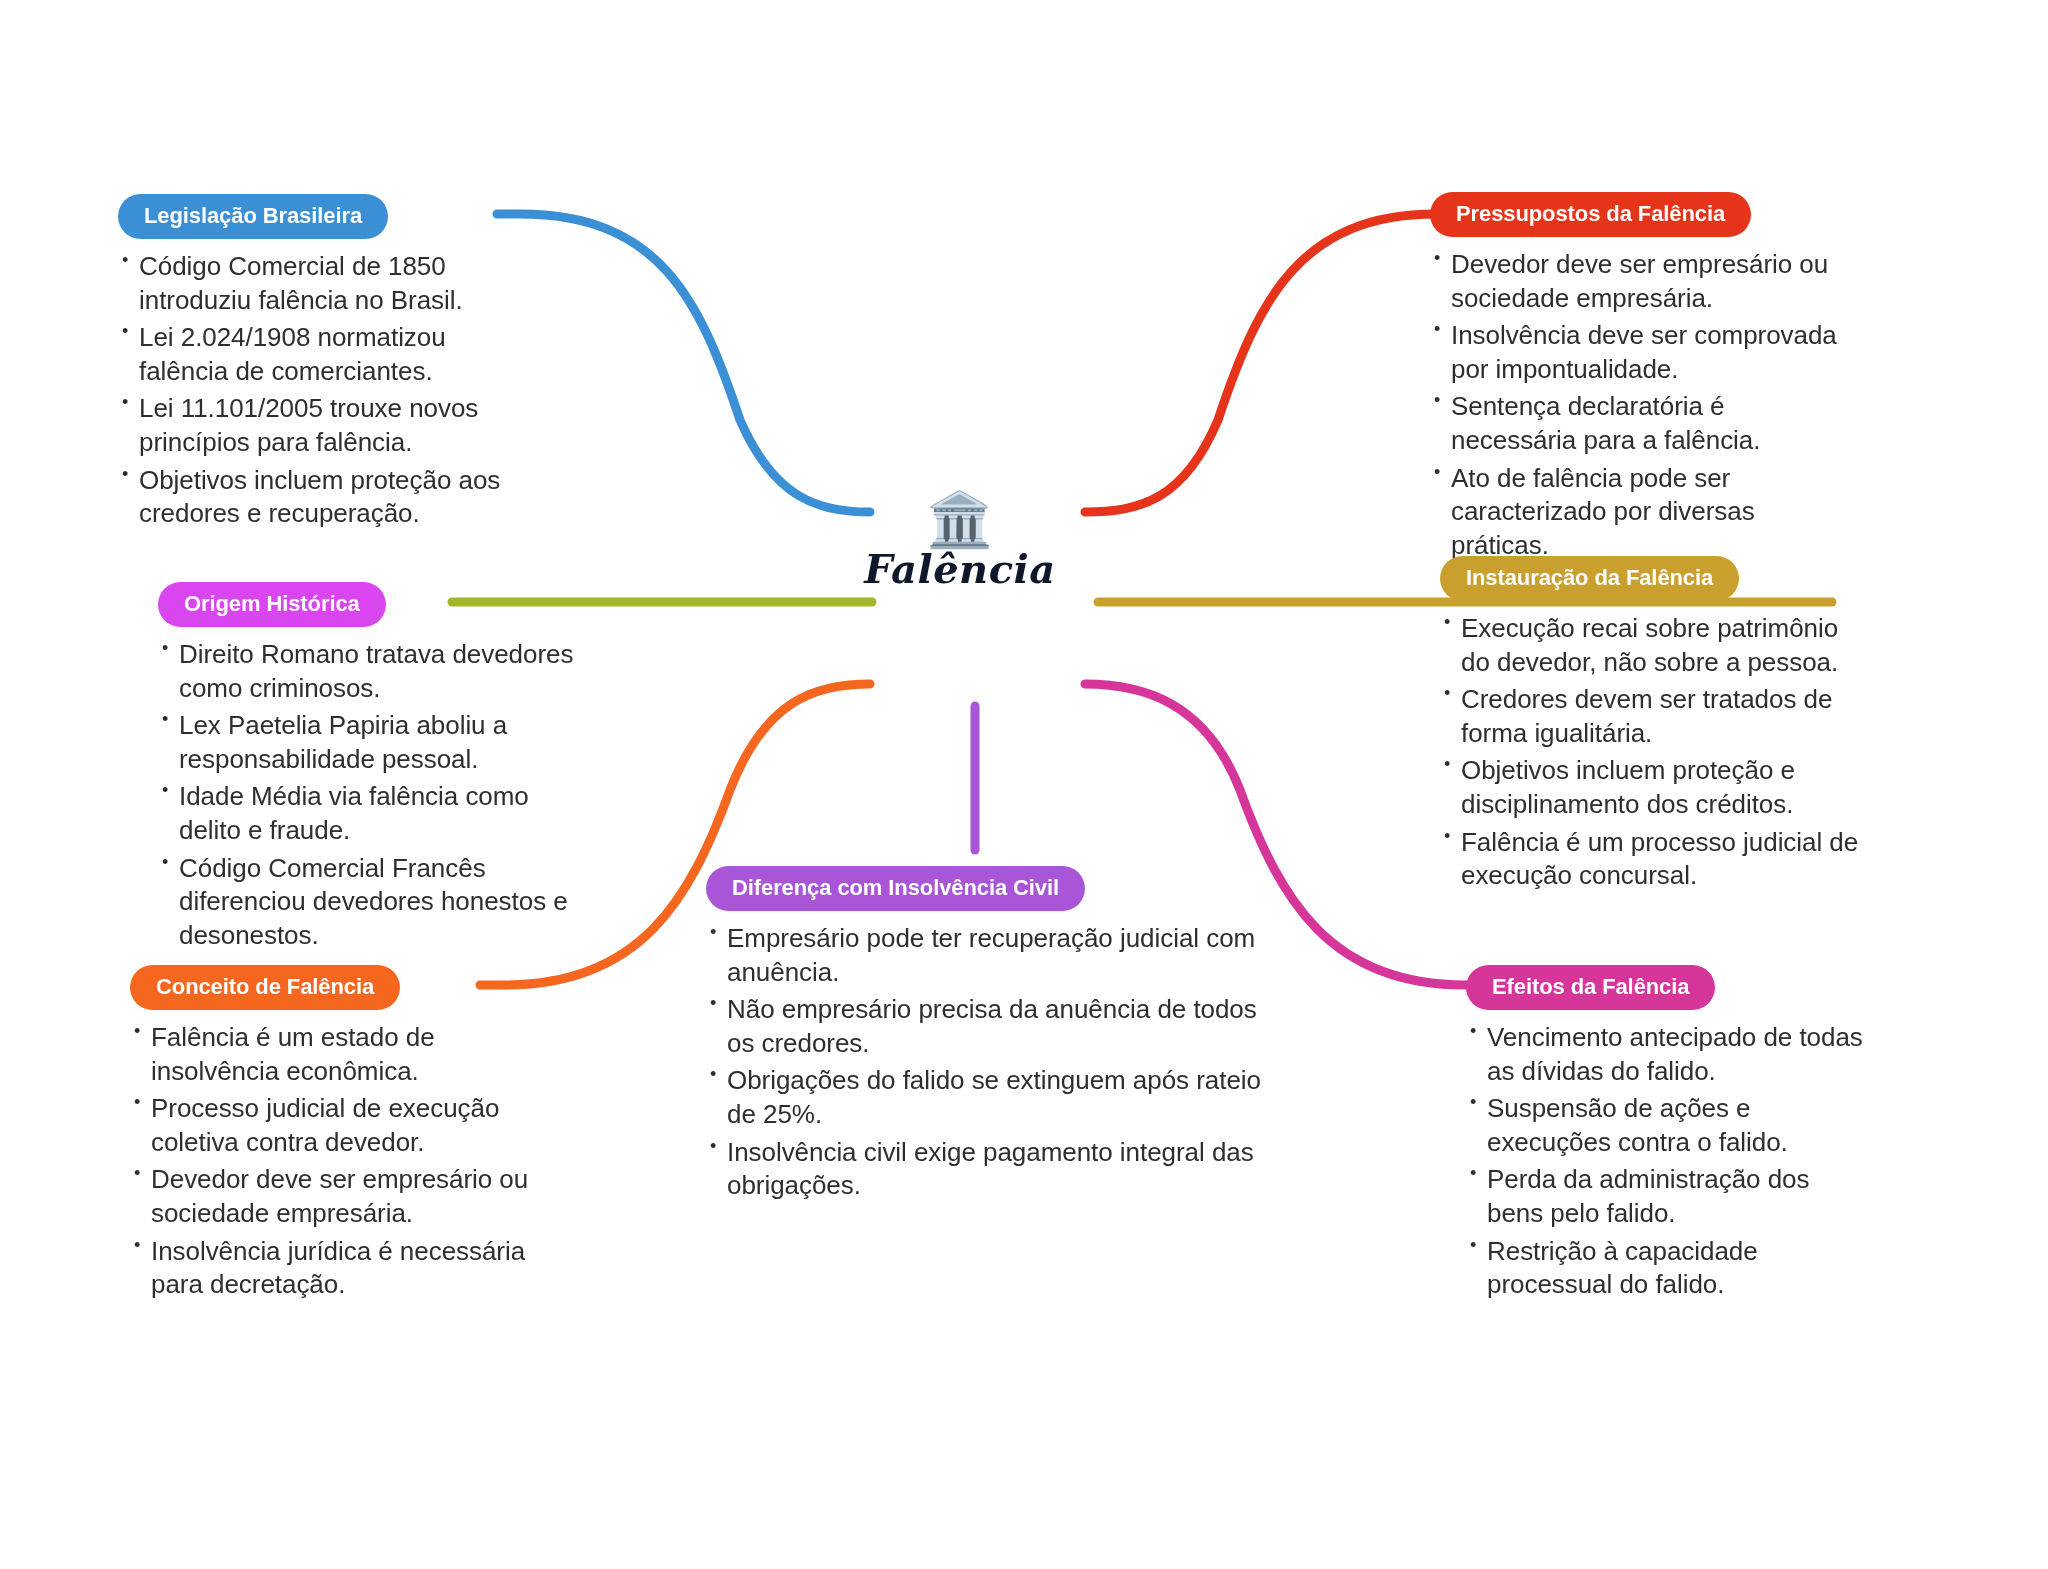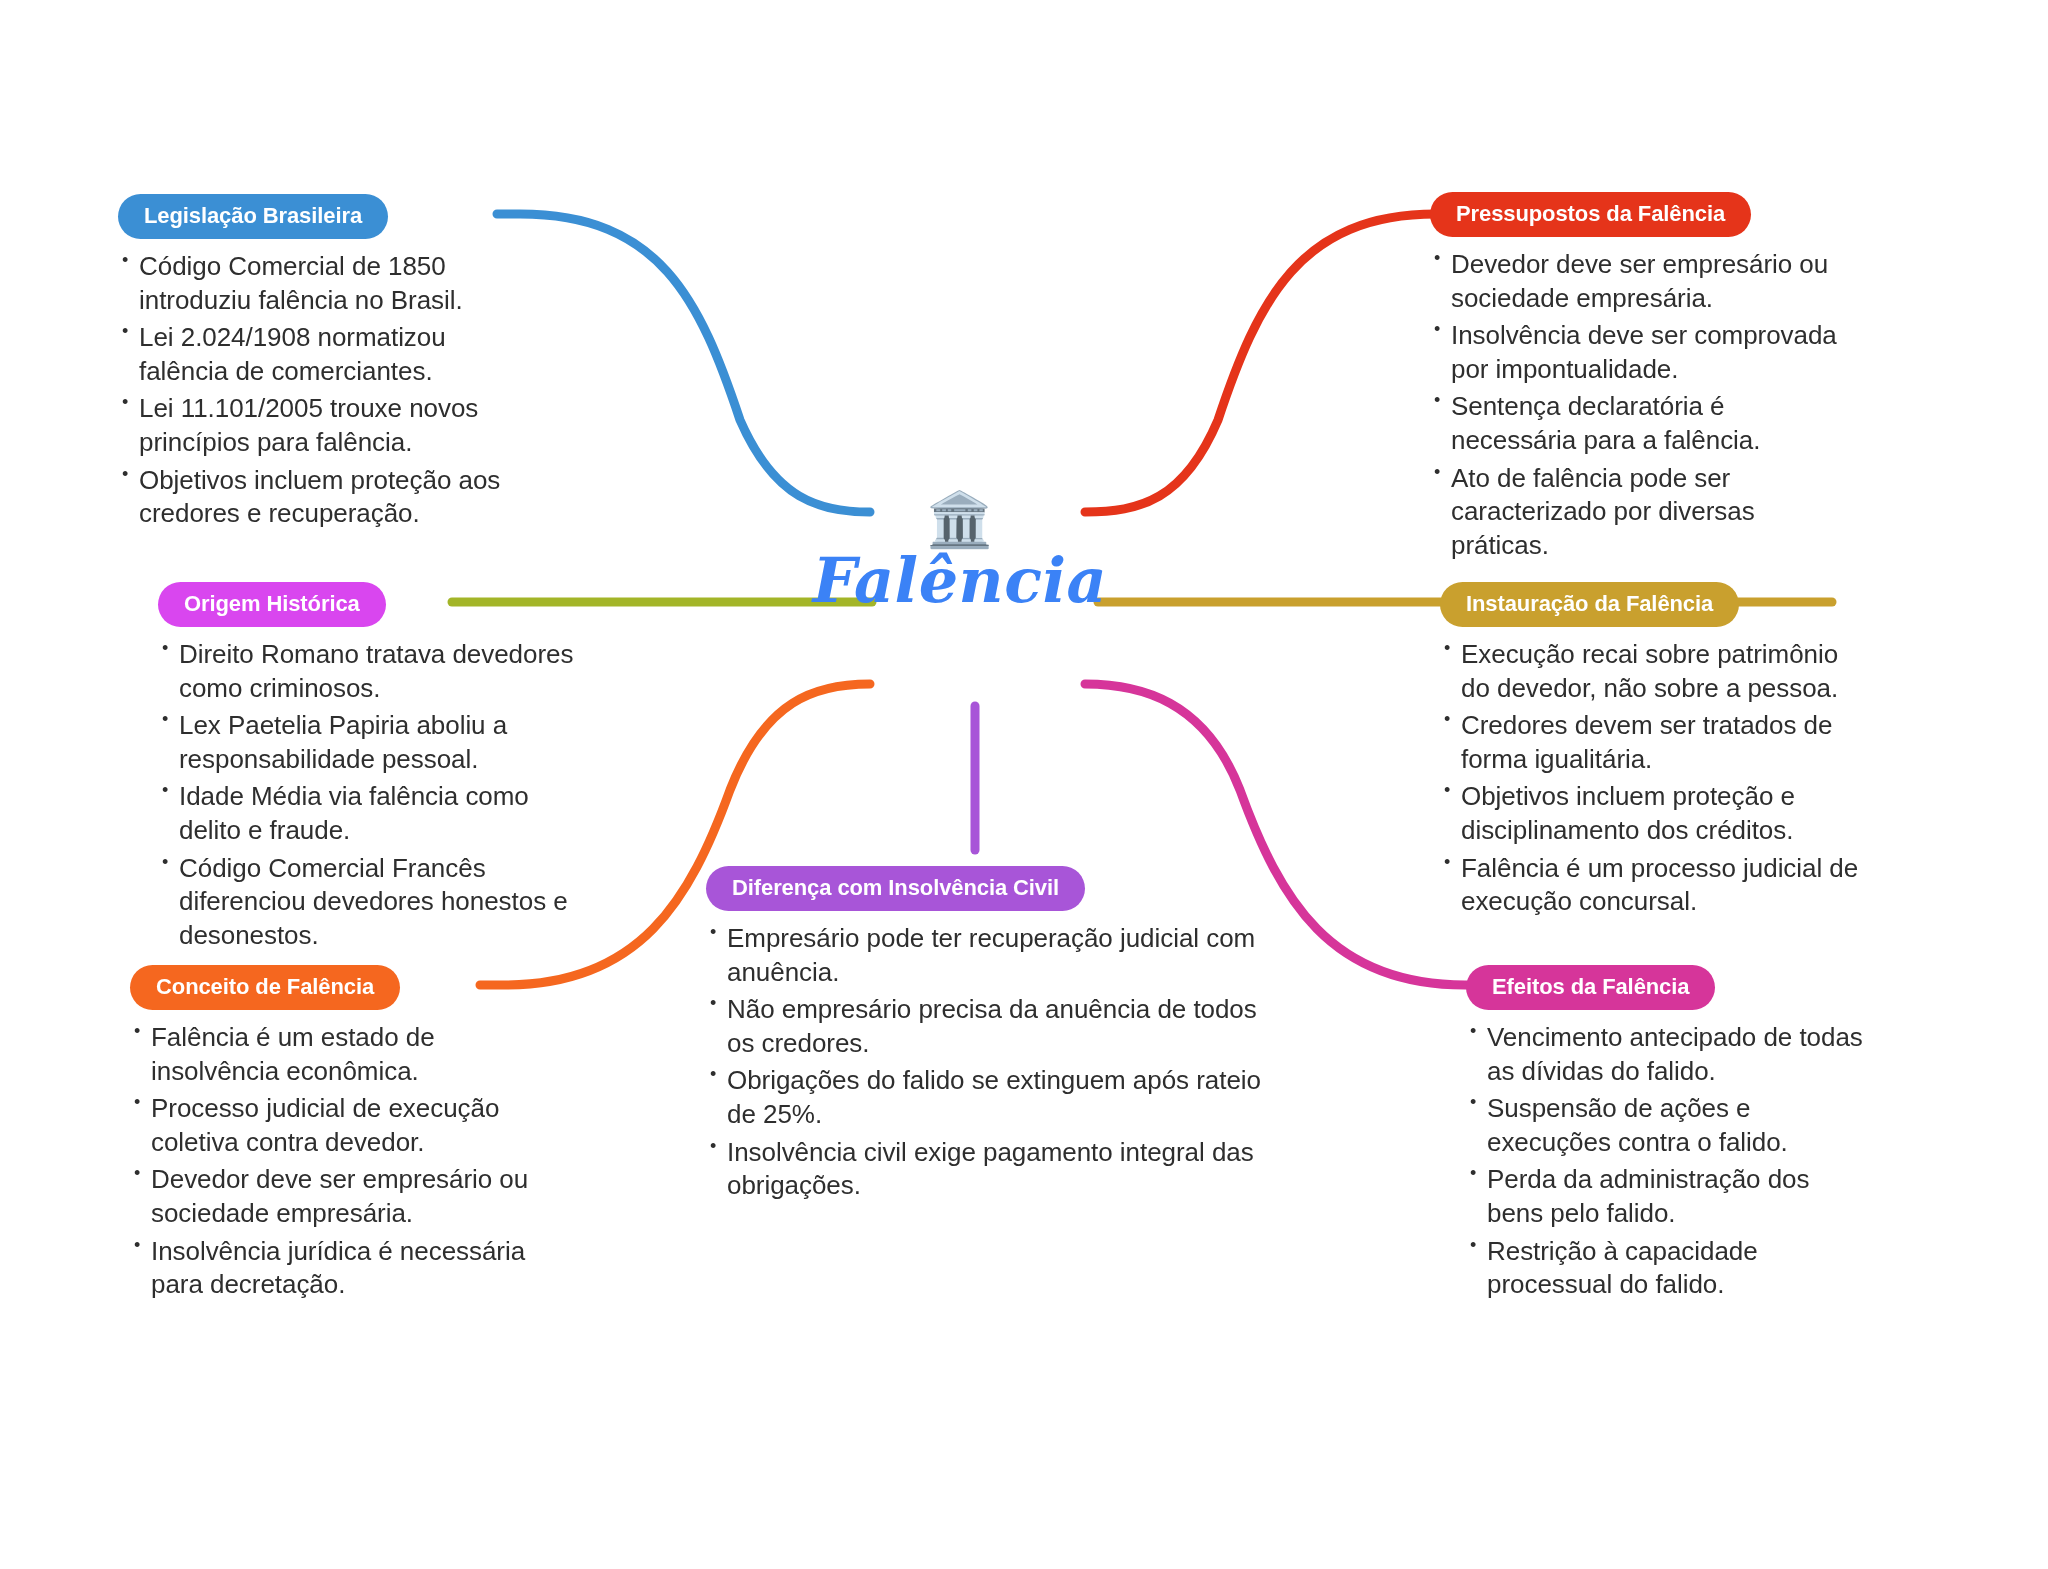--- a/index.html
+++ b/index.html
@@ -49,23 +49,23 @@
     line-height: 1;
     display: block;
     margin-bottom: 2px;
     filter: grayscale(0.15);
   }
 
   #center-title {
     font-family: "DejaVu Serif", "Liberation Serif", serif;
     font-style: italic;
     font-weight: 700;
-    font-size: 62px;
+    font-size: 40px;
     line-height: 1.05;
-    color: #3b82f6;
+    color: #0f172a;
     letter-spacing: 0.5px;
   }
 
   
   .branch {
     position: absolute;
     z-index: 4;
   }
 
   .branch-pill {
@@ -103,21 +103,21 @@
     left: 4px;
     top: -1px;
     font-size: 18px;
     color: #2e2e2e;
   }
 
   
   #branch-legislacao    { left: 118px;  top: 194px;  width: 420px; }
   #branch-pressupostos  { left: 1430px; top: 192px;  width: 420px; }
   #branch-origem        { left: 158px;  top: 582px;  width: 420px; }
-  #branch-instauracao   { left: 1440px; top: 582px;  width: 430px; }
+  #branch-instauracao   { left: 1440px; top: 556px;  width: 430px; }
   #branch-conceito      { left: 130px;  top: 965px;  width: 420px; }
   #branch-diferenca     { left: 706px;  top: 866px;  width: 560px; }
   #branch-efeitos       { left: 1466px; top: 965px;  width: 400px; }
 </style>
 </head>
 <body>
 
 <div id="mindmap-root">
 
   <svg id="connector-layer" viewBox="0 0 2048 1569" width="2048" height="1569" xmlns="http://www.w3.org/2000/svg">

